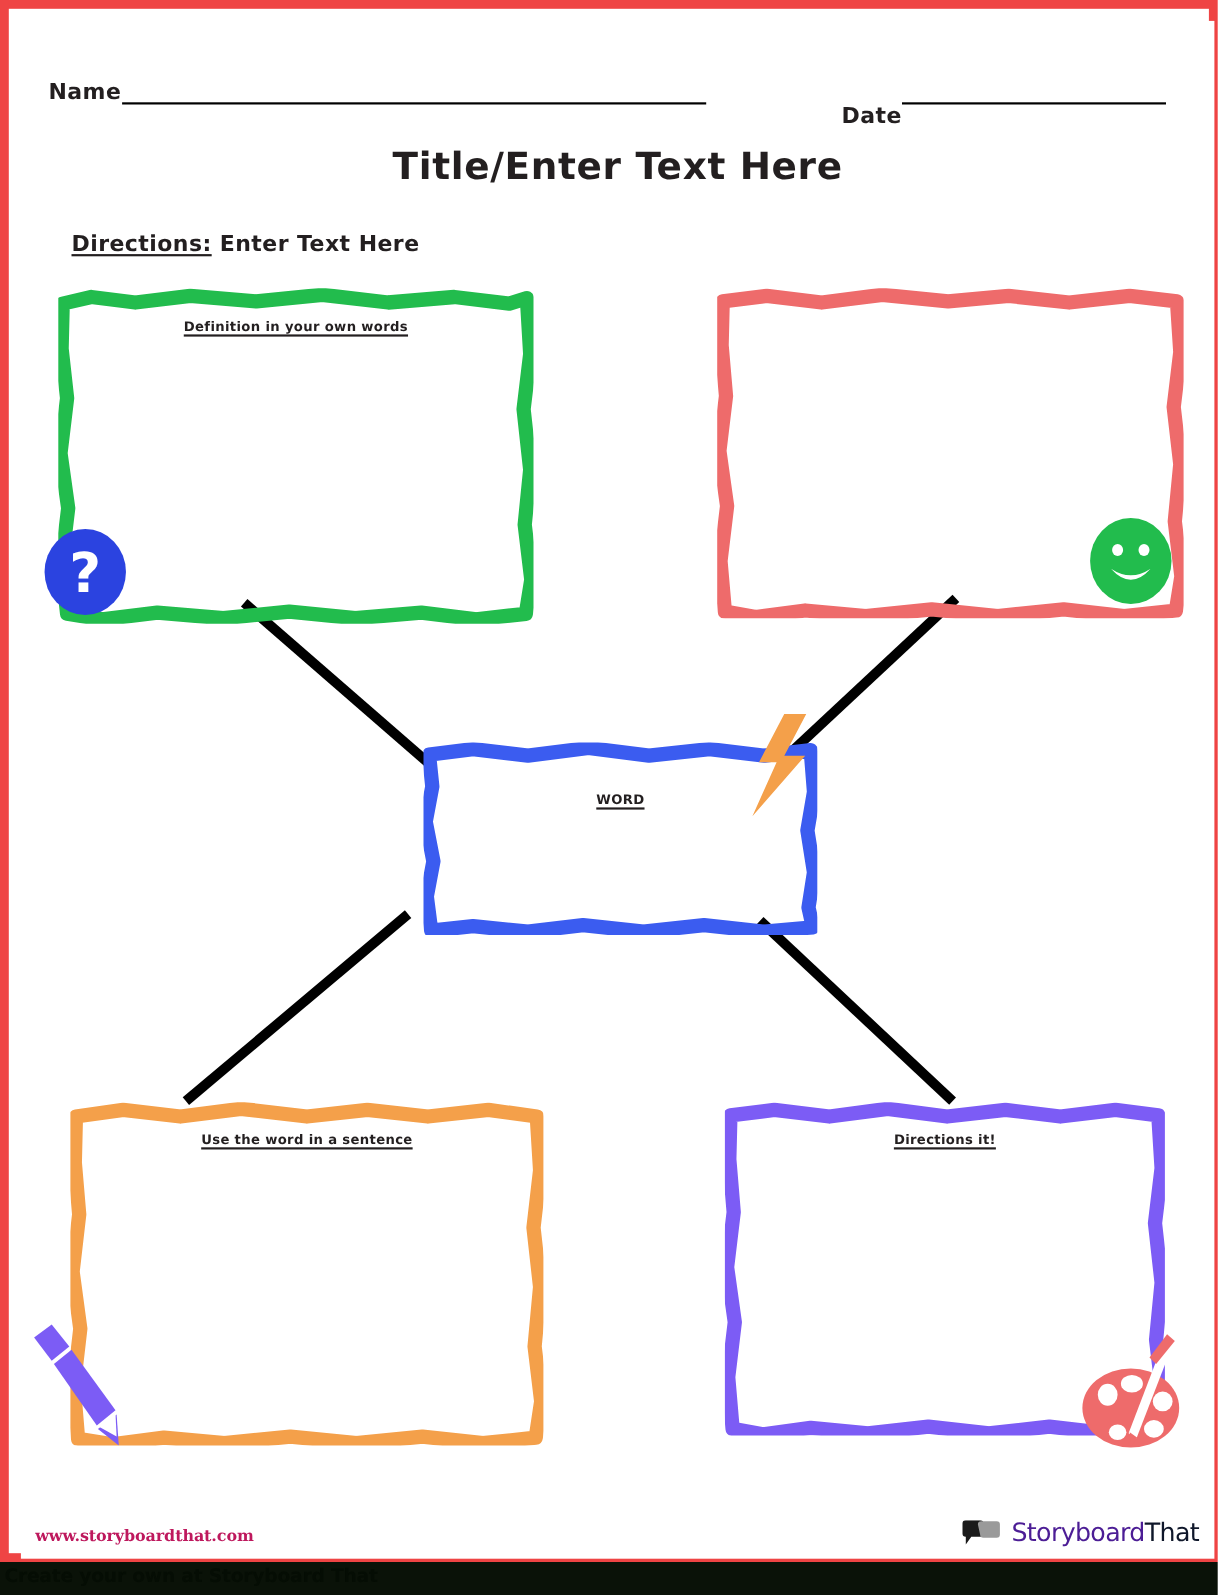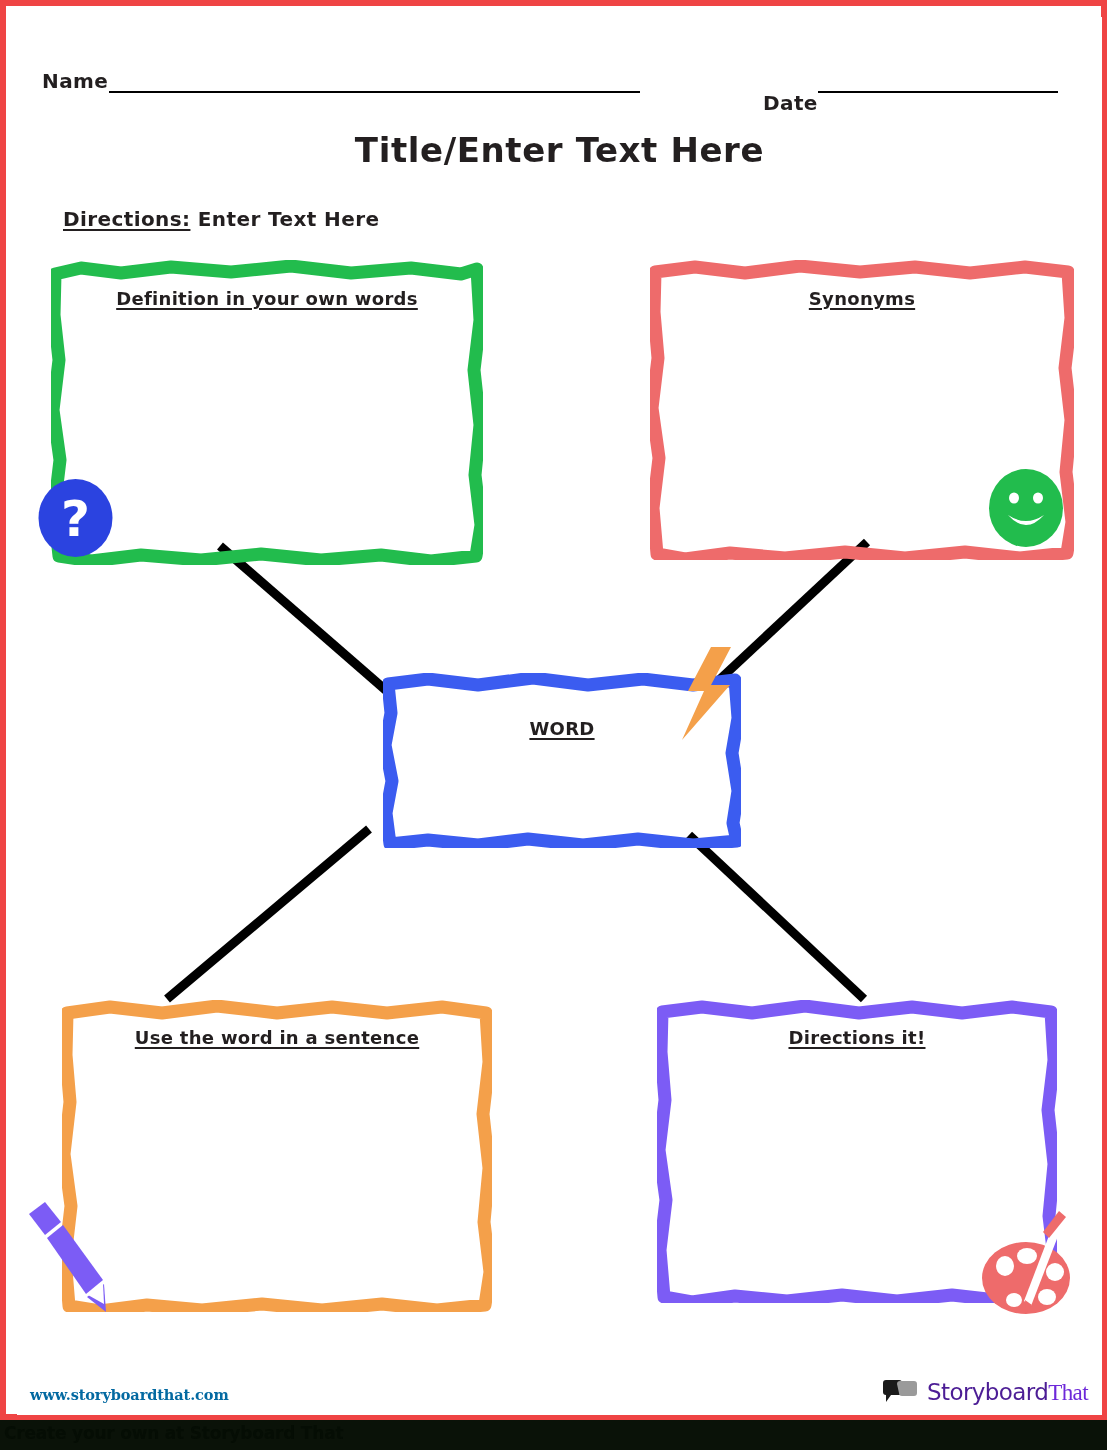--- a/index.html
+++ b/index.html
@@ -15,21 +15,21 @@
     font-family: "DejaVu Sans", sans-serif;
   }
 
   
   .page-frame {
     position: absolute;
     left: 0; top: 0;
     width: 1107px;
     height: 1420px;
     box-sizing: border-box;
-    border: 6px solid #ef4444;
+    border: 8px solid #ef4444;
     background: #ffffff;
   }
   .page-inner {
     position: absolute;
     left: 11px; top: 11px;
     width: 1085px;
     height: 1398px;
     background: #ffffff;
     overflow: hidden;
   }
@@ -129,21 +129,21 @@
     left: 0; top: 0;
     width: 100%;
     height: 100%;
     display: block;
   }
   .rbox .rbox-label {
     position: absolute;
     left: 0;
     width: 100%;
     text-align: center;
-    font-size: 18px;
+    font-size: 12px;
     letter-spacing: 0.3px;
   }
   .rbox .rbox-label span {
     text-decoration: underline;
     text-underline-offset: 3px;
     text-decoration-thickness: 1.8px;
   }
 
   
   #box-definition { left: 34px;  top: 243px;  width: 432px; height: 305px; }
@@ -178,40 +178,40 @@
   #icon-palette   { left: 962px; top: 1191px; width: 96px;  height: 108px; }
 
   
   .footer-url {
     position: absolute;
     left: 13px;
     top: 1369px;
     font-family: "DejaVu Serif", serif;
     font-size: 14.5px;
     font-weight: bold;
-    color: #0369a1;
+    color: #be185d;
     letter-spacing: -0.1px;
   }
   .footer-logo {
     position: absolute;
     right: 14px;
     top: 1358px;
     height: 34px;
     display: flex;
     align-items: center;
     gap: 9px;
   }
   .footer-logo .logo-word {
     font-family: "DejaVu Sans", sans-serif;
     font-size: 23px;
     letter-spacing: -0.6px;
     white-space: nowrap;
   }
   .footer-logo .logo-word .lw-dark { color: #4c1d95; }
-  .footer-logo .logo-word .lw-grey { color: #6d28d9; font-family: Liberation Serif, serif; }
+  .footer-logo .logo-word .lw-grey { color: #0f172a; }
 </style>
 </head>
 <body>
 
 <div class="page-frame">
   <div class="page-inner">
 
     <div class="hand name-label">Name</div>
     <div class="name-rule"></div>
 
@@ -243,23 +243,20 @@
       </div>
     </div>
 
     <div class="rbox" id="box-synonyms">
       <svg viewBox="0 0 424 300" preserveAspectRatio="none">
         <path d="M5,12 L45,7 L95,13 L150,6 L210,12 L265,7 L320,13 L375,7 L418,12
                  L421,58 L415,108 L421,160 L416,212 L422,262 L417,293
                  L370,298 L315,292 L255,298 L195,292 L135,298 L80,293 L35,299 L7,294
                  L3,248 L9,198 L2,148 L8,98 L4,52 Z" fill="none" stroke="#ee6b6b" stroke-width="13" stroke-linejoin="round"></path>
       </svg>
-      <div class="hand rbox-label">
-        <span>Synonyms</span>
-      </div>
     </div>
 
     <div class="rbox" id="box-word">
       <svg viewBox="0 0 358 175" preserveAspectRatio="none">
         <path d="M5,11 L45,6 L95,12 L150,5 L205,12 L260,6 L310,12 L352,7
                  L355,45 L349,80 L355,118 L350,150 L354,168
                  L310,172 L255,166 L200,172 L145,166 L95,172 L45,167 L7,171
                  L3,140 L9,108 L2,72 L8,40 Z" fill="none" stroke="#3b5cf0" stroke-width="13" stroke-linejoin="round"></path>
       </svg>
       <div class="hand rbox-label">

